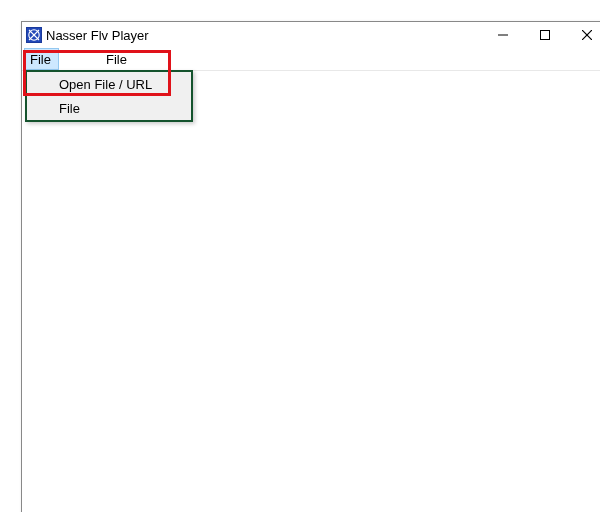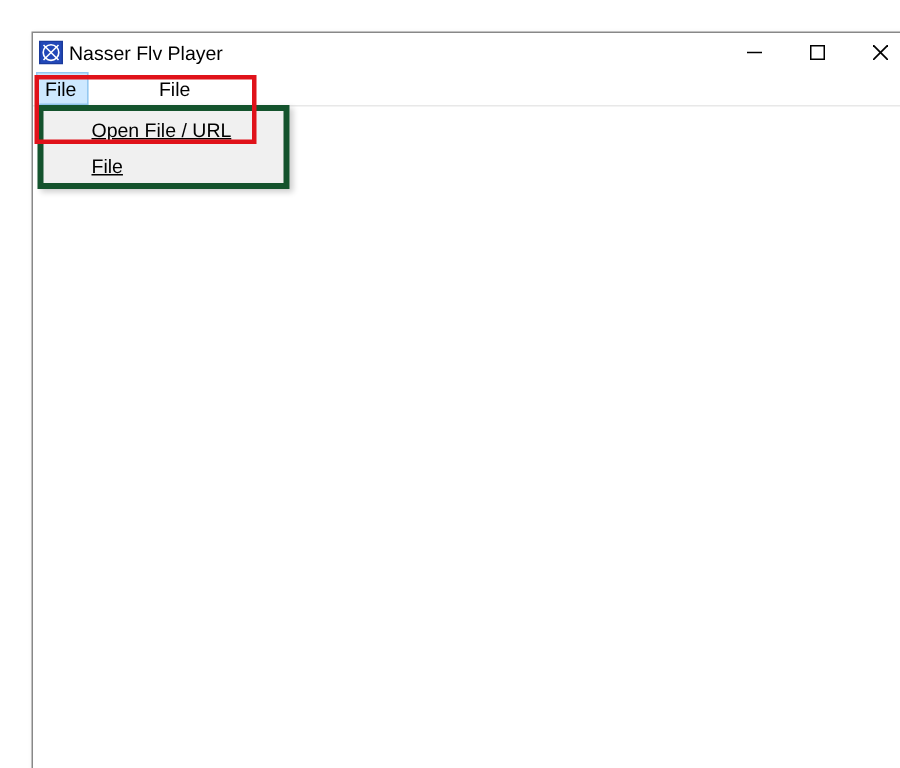--- a/index.html
+++ b/index.html
@@ -88,24 +88,23 @@
       background: #fff;
       height: calc(100% - 48px);
       border-top: 1px solid #e8e8e8;
     }
     .dropdown {
       position: absolute;
       left: 3px;
       top: 48px;
       width: 168px;
       background: #f0f0f0;
-      border: 4px solid #14532d;
+      border: 2px solid #14532d;
       box-shadow: 2px 2px 4px rgba(0,0,0,0.2);
       z-index: 5;
-      text-decoration: underline;
     }
     .dropdown-item {
       height: 24px;
       display: flex;
       align-items: center;
       padding-left: 32px;
       color: #000;
       cursor: pointer;
     }
     .highlight-box {

